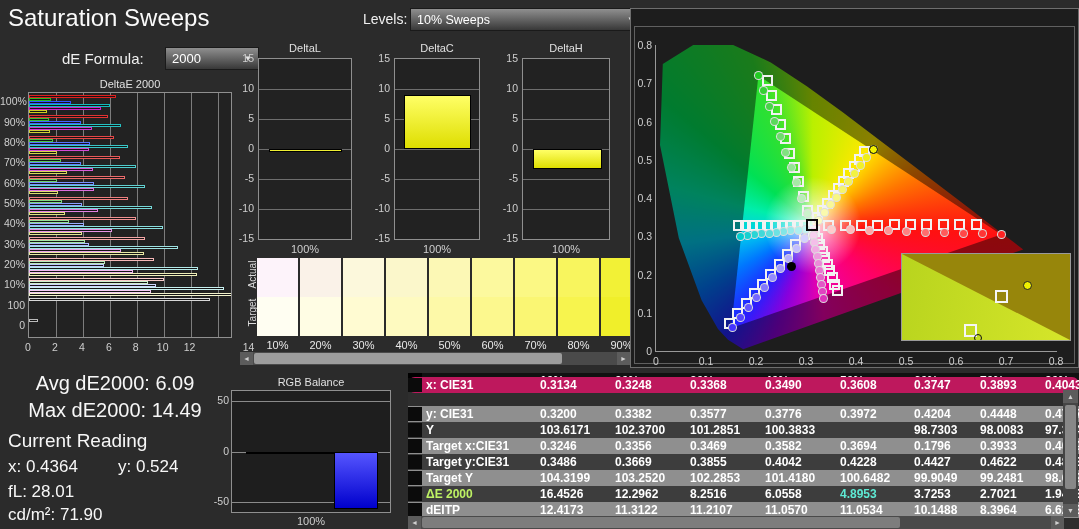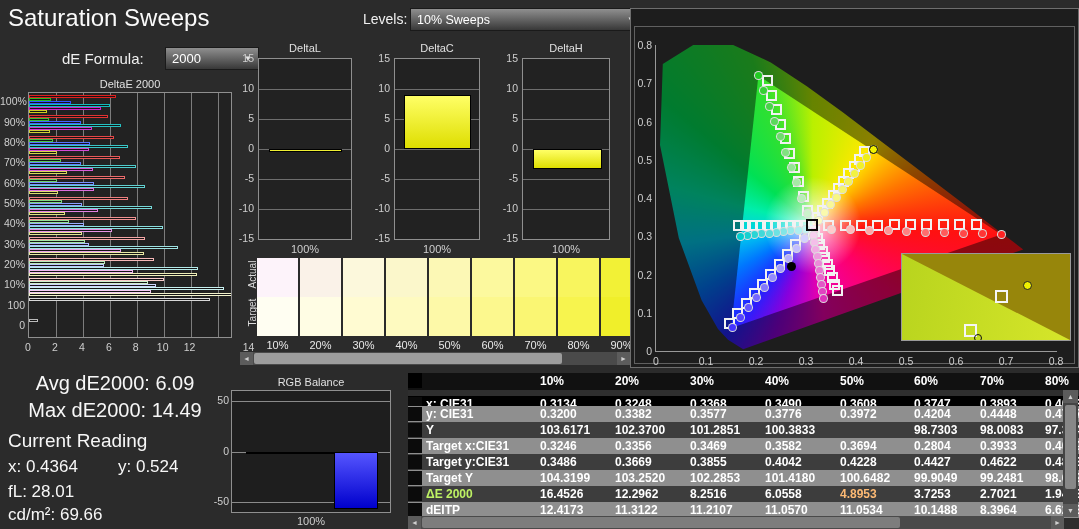--- a/index.html
+++ b/index.html
@@ -405,21 +405,21 @@
       <div style="position: absolute; width: 8px; height: 8px; border-radius: 50%; border: 1.5px solid rgb(17, 17, 17); box-sizing: border-box; left: 72px; top: 80px;"></div>
     </div>
 </div>
 
 <div class="stat-big" style="left:0;top:372px;">Avg dE2000: 6.09</div>
 <div class="stat-big" style="left:0;top:399px;">Max dE2000: 14.49</div>
 <div class="stat-med" style="left:8px;top:430px;">Current Reading</div>
 <div class="stat-small" style="left:8px;top:457px;">x: 0.4364</div>
 <div class="stat-small" style="left:118px;top:457px;">y: 0.524</div>
 <div class="stat-small" style="left:8px;top:482px;">fL: 28.01</div>
-<div class="stat-small" style="left:8px;top:505px;">cd/m²: 69.66</div>
+<div class="stat-small" style="left:8px;top:505px;">cd/m²: 71.90</div>
 
 <div class="abs ctitle" style="left:231px;top:376px;width:160px;">RGB Balance</div>
 <div class="plot" id="rgb-plot" style="left:231px;top:390px;width:160px;height:123px;">
     <div style="position: absolute; left: 0px; right: 0px; top: 10.0833px; height: 1px; background: rgb(138, 138, 138);"></div>
     <div style="position: absolute; left: 0px; right: 0px; top: 60.5px; height: 1px; background: rgb(138, 138, 138);"></div>
     <div style="position: absolute; left: 0px; right: 0px; top: 110.917px; height: 1px; background: rgb(138, 138, 138);"></div>
     <div style="position: absolute; left: 14px; width: 44px; top: 60.5px; height: 2px; background: rgb(10, 10, 10); border: 1px solid rgb(0, 0, 0); box-sizing: border-box;"></div>
     <div style="position: absolute; left: 58px; width: 44px; top: 60.5px; height: 2.01667px; background: rgb(30, 138, 30); border: 1px solid rgb(0, 0, 0); box-sizing: border-box;"></div>
     <div style="position: absolute; left: 102px; width: 44px; top: 60.5px; height: 57.475px; background: linear-gradient(rgb(85, 85, 255), rgb(0, 0, 204)); border: 1px solid rgb(0, 0, 0); box-sizing: border-box;"></div>
   </div>
@@ -435,21 +435,21 @@
       <div style="position: absolute; left: 0px; top: 0px; width: 14px; height: 15px; background: rgb(0, 0, 0);"></div>
       <div style="position: absolute; left: 132px; top: 1px; font-size: 12px; font-weight: bold; color: rgb(255, 255, 255);">10%</div>
       <div style="position: absolute; left: 207px; top: 1px; font-size: 12px; font-weight: bold; color: rgb(255, 255, 255);">20%</div>
       <div style="position: absolute; left: 282px; top: 1px; font-size: 12px; font-weight: bold; color: rgb(255, 255, 255);">30%</div>
       <div style="position: absolute; left: 357px; top: 1px; font-size: 12px; font-weight: bold; color: rgb(255, 255, 255);">40%</div>
       <div style="position: absolute; left: 432px; top: 1px; font-size: 12px; font-weight: bold; color: rgb(255, 255, 255);">50%</div>
       <div style="position: absolute; left: 506px; top: 1px; font-size: 12px; font-weight: bold; color: rgb(255, 255, 255);">60%</div>
       <div style="position: absolute; left: 572px; top: 1px; font-size: 12px; font-weight: bold; color: rgb(255, 255, 255);">70%</div>
       <div style="position: absolute; left: 637px; top: 1px; font-size: 12px; font-weight: bold; color: rgb(255, 255, 255);">80%</div>
     </div>
-    <div style="position: absolute; left: 0px; top: 23px; right: 0px; height: 16px; background: #000000;">
+    <div style="position: absolute; left: 0px; top: 4px; right: 0px; height: 16px; background: #be185d; border-radius: 7px;">
       <div style="position: absolute; left: 0px; top: 1px; width: 14px; height: 14px; background: rgb(11, 11, 11);"></div>
       <div style="position: absolute; left: 18px; top: 1px; width: 114px; font-size: 12px; font-weight: bold; color: rgb(255, 255, 255); white-space: nowrap; overflow: hidden;">x: CIE31</div>
       <div style="position: absolute; left: 132px; top: 1px; font-size: 12px; font-weight: bold; color: rgb(255, 255, 255); white-space: nowrap;">0.3134</div>
       <div style="position: absolute; left: 207px; top: 1px; font-size: 12px; font-weight: bold; color: rgb(255, 255, 255); white-space: nowrap;">0.3248</div>
       <div style="position: absolute; left: 282px; top: 1px; font-size: 12px; font-weight: bold; color: rgb(255, 255, 255); white-space: nowrap;">0.3368</div>
       <div style="position: absolute; left: 357px; top: 1px; font-size: 12px; font-weight: bold; color: rgb(255, 255, 255); white-space: nowrap;">0.3490</div>
       <div style="position: absolute; left: 432px; top: 1px; font-size: 12px; font-weight: bold; color: rgb(255, 255, 255); white-space: nowrap;">0.3608</div>
       <div style="position: absolute; left: 506px; top: 1px; font-size: 12px; font-weight: bold; color: rgb(255, 255, 255); white-space: nowrap;">0.3747</div>
       <div style="position: absolute; left: 572px; top: 1px; font-size: 12px; font-weight: bold; color: rgb(255, 255, 255); white-space: nowrap;">0.3893</div>
       <div style="position: absolute; left: 637px; top: 1px; font-size: 12px; font-weight: bold; color: rgb(255, 255, 255); white-space: nowrap;">0.4043</div>
@@ -479,21 +479,21 @@
       <div style="position: absolute; left: 637px; top: 1px; font-size: 12px; font-weight: bold; color: rgb(255, 255, 255); white-space: nowrap;">97.3948</div>
     </div>
     <div style="position: absolute; left: 0px; top: 65px; right: 0px; height: 16px; background: rgb(143, 143, 143);">
       <div style="position: absolute; left: 0px; top: 1px; width: 14px; height: 14px; background: rgb(11, 11, 11);"></div>
       <div style="position: absolute; left: 18px; top: 1px; width: 114px; font-size: 12px; font-weight: bold; color: rgb(255, 255, 255); white-space: nowrap; overflow: hidden;">Target x:CIE31</div>
       <div style="position: absolute; left: 132px; top: 1px; font-size: 12px; font-weight: bold; color: rgb(255, 255, 255); white-space: nowrap;">0.3246</div>
       <div style="position: absolute; left: 207px; top: 1px; font-size: 12px; font-weight: bold; color: rgb(255, 255, 255); white-space: nowrap;">0.3356</div>
       <div style="position: absolute; left: 282px; top: 1px; font-size: 12px; font-weight: bold; color: rgb(255, 255, 255); white-space: nowrap;">0.3469</div>
       <div style="position: absolute; left: 357px; top: 1px; font-size: 12px; font-weight: bold; color: rgb(255, 255, 255); white-space: nowrap;">0.3582</div>
       <div style="position: absolute; left: 432px; top: 1px; font-size: 12px; font-weight: bold; color: rgb(255, 255, 255); white-space: nowrap;">0.3694</div>
-      <div style="position: absolute; left: 506px; top: 1px; font-size: 12px; font-weight: bold; color: rgb(255, 255, 255); white-space: nowrap;">0.2804</div>
+      <div style="position: absolute; left: 506px; top: 1px; font-size: 12px; font-weight: bold; color: rgb(255, 255, 255); white-space: nowrap;">0.1796</div>
       <div style="position: absolute; left: 572px; top: 1px; font-size: 12px; font-weight: bold; color: rgb(255, 255, 255); white-space: nowrap;">0.3933</div>
       <div style="position: absolute; left: 637px; top: 1px; font-size: 12px; font-weight: bold; color: rgb(255, 255, 255); white-space: nowrap;">0.4049</div>
     </div>
     <div style="position: absolute; left: 0px; top: 81px; right: 0px; height: 16px; background: rgb(61, 61, 61);">
       <div style="position: absolute; left: 0px; top: 1px; width: 14px; height: 14px; background: rgb(11, 11, 11);"></div>
       <div style="position: absolute; left: 18px; top: 1px; width: 114px; font-size: 12px; font-weight: bold; color: rgb(255, 255, 255); white-space: nowrap; overflow: hidden;">Target y:CIE31</div>
       <div style="position: absolute; left: 132px; top: 1px; font-size: 12px; font-weight: bold; color: rgb(255, 255, 255); white-space: nowrap;">0.3486</div>
       <div style="position: absolute; left: 207px; top: 1px; font-size: 12px; font-weight: bold; color: rgb(255, 255, 255); white-space: nowrap;">0.3669</div>
       <div style="position: absolute; left: 282px; top: 1px; font-size: 12px; font-weight: bold; color: rgb(255, 255, 255); white-space: nowrap;">0.3855</div>
       <div style="position: absolute; left: 357px; top: 1px; font-size: 12px; font-weight: bold; color: rgb(255, 255, 255); white-space: nowrap;">0.4042</div>
@@ -514,21 +514,21 @@
       <div style="position: absolute; left: 572px; top: 1px; font-size: 12px; font-weight: bold; color: rgb(255, 255, 255); white-space: nowrap;">99.2481</div>
       <div style="position: absolute; left: 637px; top: 1px; font-size: 12px; font-weight: bold; color: rgb(255, 255, 255); white-space: nowrap;">98.6324</div>
     </div>
     <div style="position: absolute; left: 0px; top: 113px; right: 0px; height: 16px; background: rgb(61, 61, 61);">
       <div style="position: absolute; left: 0px; top: 1px; width: 14px; height: 14px; background: rgb(11, 11, 11);"></div>
       <div style="position: absolute; left: 18px; top: 1px; width: 114px; font-size: 12px; font-weight: bold; color: #bef264; white-space: nowrap; overflow: hidden;">ΔE 2000</div>
       <div style="position: absolute; left: 132px; top: 1px; font-size: 12px; font-weight: bold; color: rgb(255, 255, 255); white-space: nowrap;">16.4526</div>
       <div style="position: absolute; left: 207px; top: 1px; font-size: 12px; font-weight: bold; color: rgb(255, 255, 255); white-space: nowrap;">12.2962</div>
       <div style="position: absolute; left: 282px; top: 1px; font-size: 12px; font-weight: bold; color: rgb(255, 255, 255); white-space: nowrap;">8.2516</div>
       <div style="position: absolute; left: 357px; top: 1px; font-size: 12px; font-weight: bold; color: rgb(255, 255, 255); white-space: nowrap;">6.0558</div>
-      <div style="position: absolute; left: 432px; top: 1px; font-size: 12px; font-weight: bold; color: #fdba74; white-space: nowrap;">4.8953</div>
+      <div style="position: absolute; left: 432px; top: 1px; font-size: 12px; font-weight: bold; color: #5eead4; white-space: nowrap;">4.8953</div>
       <div style="position: absolute; left: 506px; top: 1px; font-size: 12px; font-weight: bold; color: rgb(255, 255, 255); white-space: nowrap;">3.7253</div>
       <div style="position: absolute; left: 572px; top: 1px; font-size: 12px; font-weight: bold; color: rgb(255, 255, 255); white-space: nowrap;">2.7021</div>
       <div style="position: absolute; left: 637px; top: 1px; font-size: 12px; font-weight: bold; color: rgb(255, 255, 255); white-space: nowrap;">1.9483</div>
     </div>
     <div style="position: absolute; left: 0px; top: 129px; right: 0px; height: 16px; background: rgb(143, 143, 143);">
       <div style="position: absolute; left: 0px; top: 1px; width: 14px; height: 14px; background: rgb(11, 11, 11);"></div>
       <div style="position: absolute; left: 18px; top: 1px; width: 114px; font-size: 12px; font-weight: bold; color: rgb(255, 255, 255); white-space: nowrap; overflow: hidden;">dEITP</div>
       <div style="position: absolute; left: 132px; top: 1px; font-size: 12px; font-weight: bold; color: rgb(255, 255, 255); white-space: nowrap;">12.4173</div>
       <div style="position: absolute; left: 207px; top: 1px; font-size: 12px; font-weight: bold; color: rgb(255, 255, 255); white-space: nowrap;">11.3122</div>
       <div style="position: absolute; left: 282px; top: 1px; font-size: 12px; font-weight: bold; color: rgb(255, 255, 255); white-space: nowrap;">11.2107</div>

